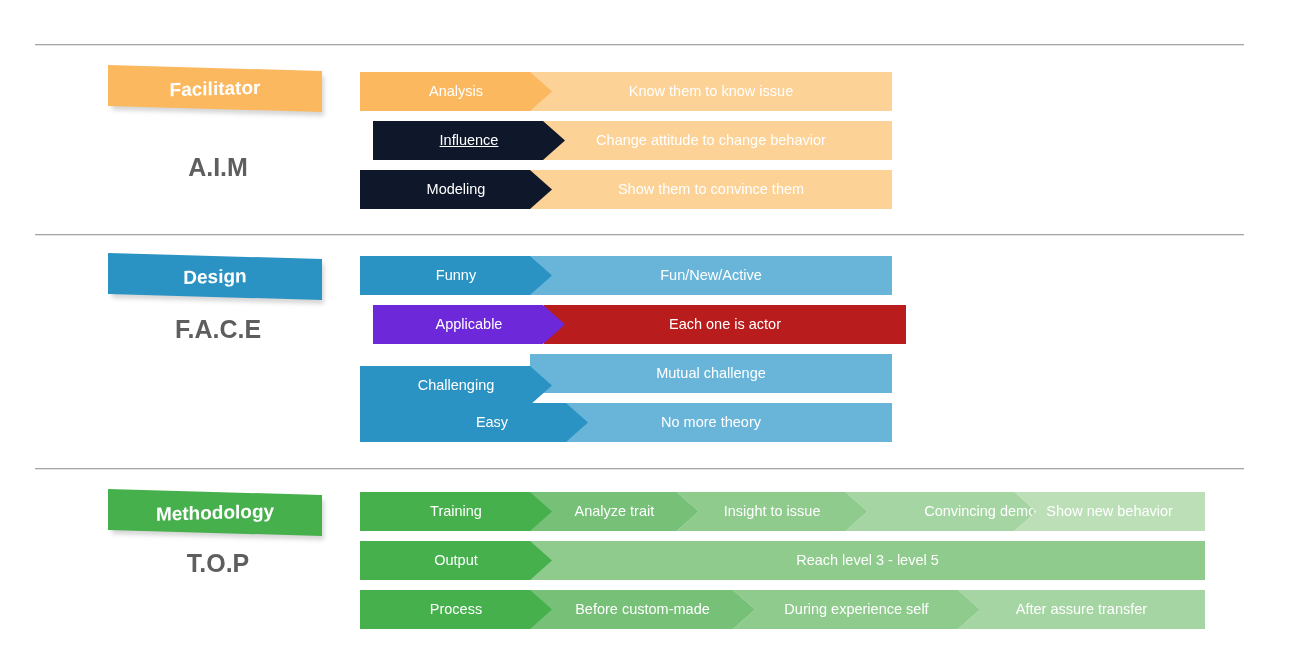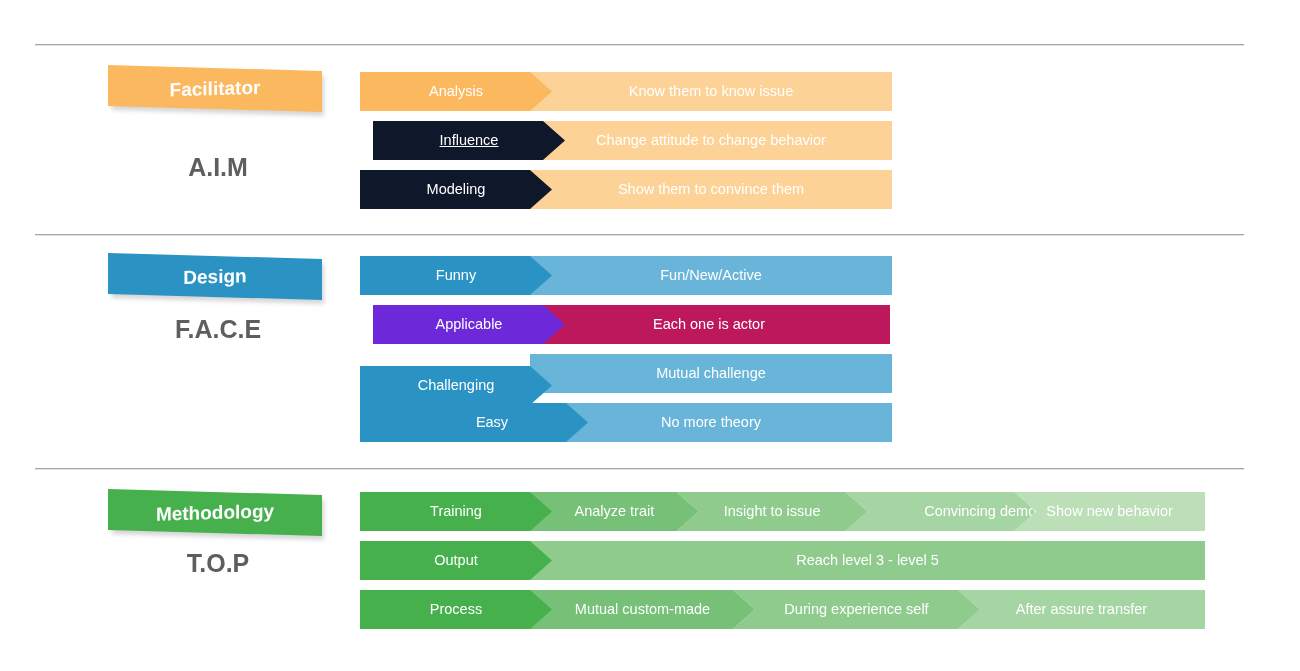--- a/index.html
+++ b/index.html
@@ -148,21 +148,21 @@
           <div class="banner-shadow"></div>
           <div class="banner" style="background: rgb(43, 147, 196);"></div>
           <div class="banner-label">Design</div>
         </div>
         <div class="acronym" style="left: 108px; top: 315px;">F.A.C.E</div>
         <div class="row" style="left: 360px; top: 256px; width: 532px;">
           <div class="seg seg-body" style="left: 170px; width: 362px; background: rgb(105, 181, 218); z-index: 10;">Fun/New/Active</div>
           <div class="seg seg-head" style="left: 0px; width: 192px; background: rgb(43, 147, 196); z-index: 20;">Funny</div>
         </div>
         <div class="row" style="left: 360px; top: 305px; width: 532px;">
-          <div class="seg seg-body" style="left: 168px; width: 362px; background: #be185d; z-index: 10;">Each one is actor</div>
+          <div class="seg seg-body" style="left: 184px; width: 362px; background: #b91c1c; z-index: 10;">Each one is actor</div>
           <div class="seg seg-head" style="left: 0px; width: 192px; background: #6d28d9; z-index: 20; margin-left: 13px;">Applicable</div>
         </div>
         <div class="row" style="left: 360px; top: 354px; width: 532px;">
           <div class="seg seg-body" style="left: 170px; width: 362px; background: rgb(105, 181, 218); z-index: 10;">Mutual challenge</div>
           <div class="seg seg-head" style="left: 0px; width: 192px; background: rgb(43, 147, 196); z-index: 20; margin-top: 12px;">Challenging</div>
         </div>
         <div class="row" style="left: 360px; top: 403px; width: 532px;">
           <div class="seg seg-body" style="left: 170px; width: 362px; background: rgb(105, 181, 218); z-index: 10;">No more theory</div>
           <div class="seg seg-head" style="left: 0px; width: 192px; background: rgb(43, 147, 196); z-index: 20; padding-left: 36px;">Easy</div>
         </div>
@@ -179,20 +179,20 @@
           <div class="seg seg-mid" style="left: 316.75px; width: 190.75px; background: rgb(142, 203, 141); z-index: 9;">Insight to issue</div>
           <div class="seg seg-mid" style="left: 485.5px; width: 190.75px; background: rgb(165, 213, 162); z-index: 8; text-align: right;">Convincing demo</div>
           <div class="seg seg-tail-notch" style="left: 654.25px; width: 190.75px; background: rgb(188, 223, 184); z-index: 7;">Show new behavior</div>
           <div class="seg seg-head" style="left: 0px; width: 192px; background: rgb(69, 176, 76); z-index: 20;">Training</div>
         </div>
         <div class="row" style="left: 360px; top: 541px; width: 845px;">
           <div class="seg seg-body" style="left: 170px; width: 675px; background: rgb(142, 203, 141); z-index: 10;">Reach level 3 - level 5</div>
           <div class="seg seg-head" style="left: 0px; width: 192px; background: rgb(69, 176, 76); z-index: 20;">Output</div>
         </div>
         <div class="row" style="left: 360px; top: 590px; width: 845px;">
-          <div class="seg seg-head" style="left: 170px; width: 225px; background: rgb(118, 192, 120); z-index: 10;">Mutual custom-made</div>
+          <div class="seg seg-head" style="left: 170px; width: 225px; background: rgb(118, 192, 120); z-index: 10;">Before custom-made</div>
           <div class="seg seg-mid" style="left: 373px; width: 247px; background: rgb(142, 203, 141); z-index: 9;">During experience self</div>
           <div class="seg seg-tail-notch" style="left: 598px; width: 247px; background: rgb(165, 213, 162); z-index: 8;">After assure transfer</div>
           <div class="seg seg-head" style="left: 0px; width: 192px; background: rgb(69, 176, 76); z-index: 20;">Process</div>
         </div>
       </div>
     </div>
 </div>
 
 </body></html>

